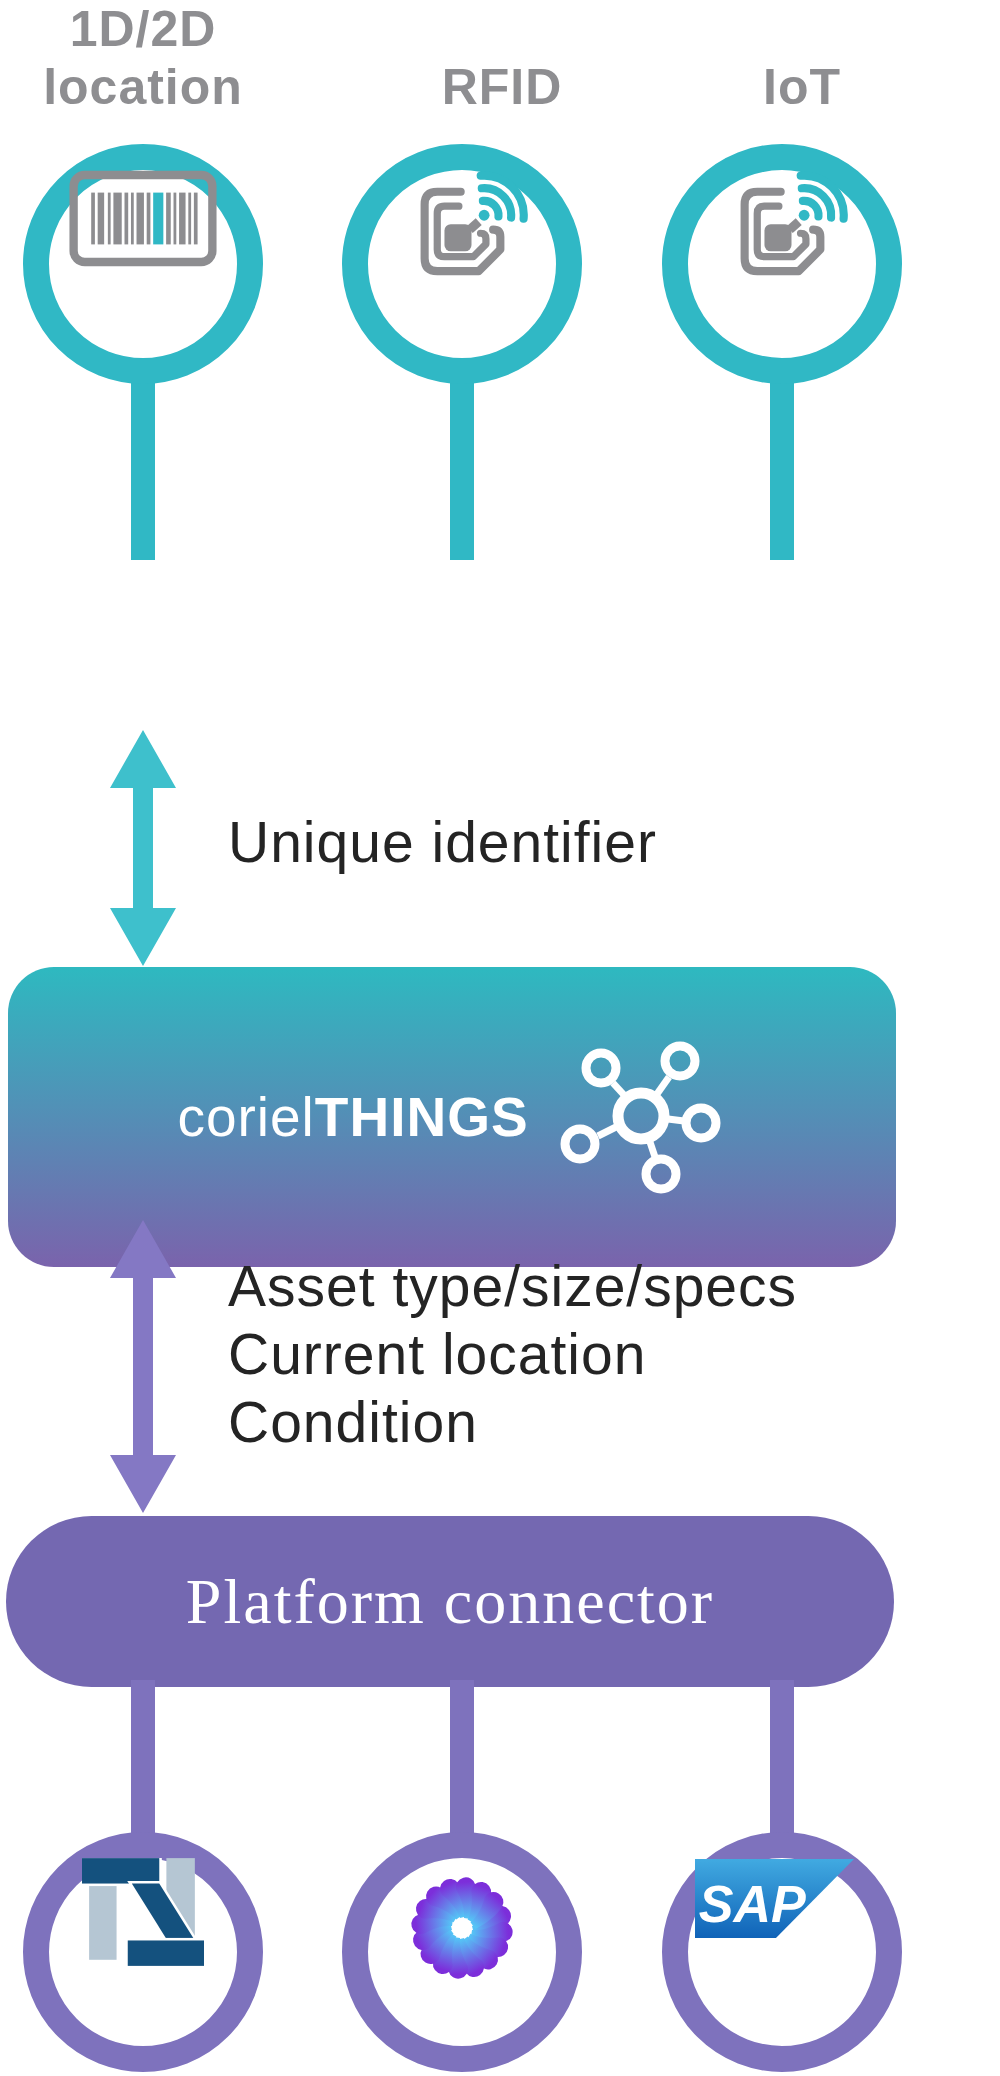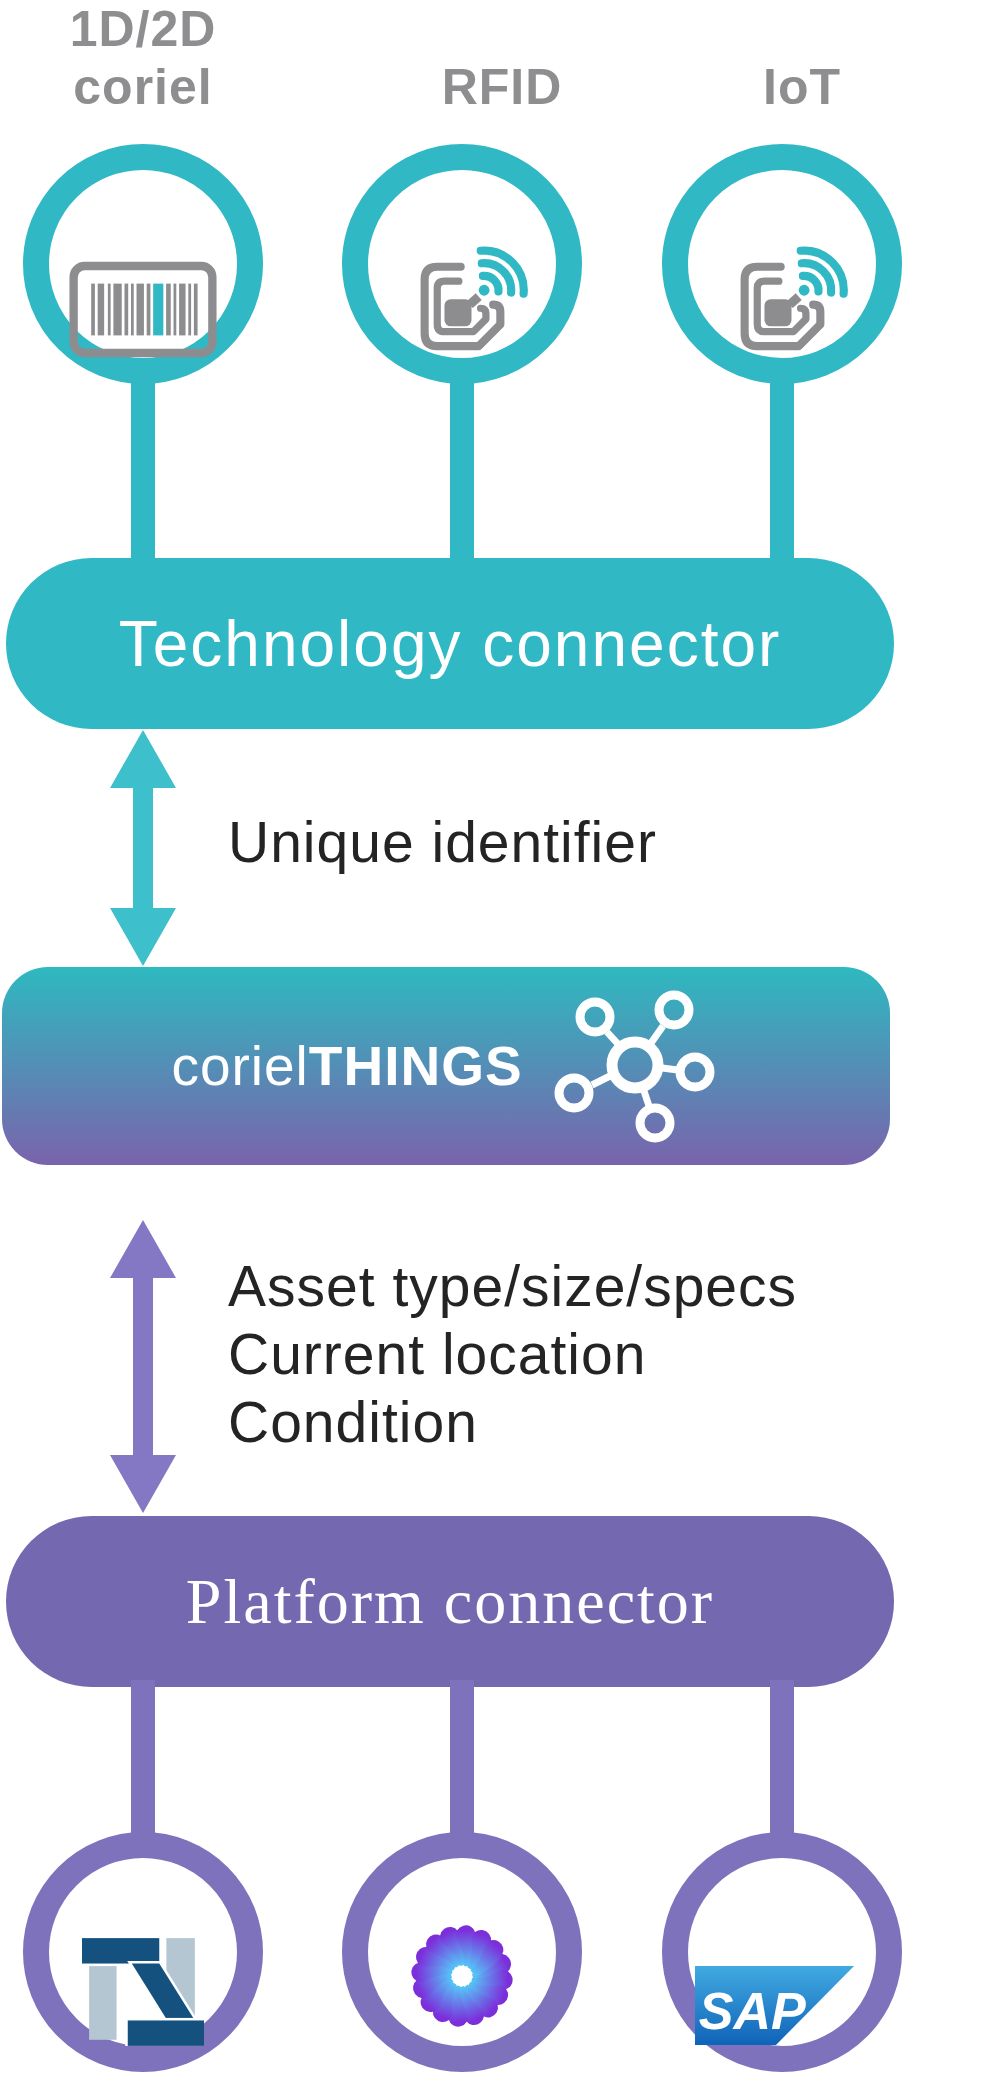--- a/index.html
+++ b/index.html
@@ -4,49 +4,49 @@
 <style>
   html,body{margin:0;padding:0;background:#fff;}
   #canvas{position:relative;width:1000px;height:2076px;background:#fff;overflow:hidden;
           font-family:"Liberation Sans","DejaVu Sans",sans-serif;}
   .abs{position:absolute;}
   
   .src-label{color:var(--gray-text);font-weight:bold;font-size:50px;line-height:58px;
              text-align:center;transform:translateX(-50%);letter-spacing:1px;white-space:pre-line;}
   
   .node-circle{box-sizing:border-box;width:240px;height:240px;border-radius:50%;
-               background:#fff;display:flex;align-items:flex-end;justify-content:center;
+               background:#fff;display:flex;align-items:flex-start;justify-content:center;
                transform:translateX(-50%);}
   .node-circle.teal{border:26px solid var(--teal);}
   .node-circle.purple{border:26px solid var(--purple-ring);}
   .stem{width:24px;transform:translateX(-50%);}
   .stem.teal{background:var(--teal);}
   .stem.purple{background:var(--purple-ring);}
   
   .pill{left:6px;width:888px;height:171px;border-radius:86px;display:flex;
         align-items:center;justify-content:center;color:#fff;font-size:64px;
         letter-spacing:2px;font-weight:400;}
   .pill.teal{background:var(--teal);}
   .pill.purple{background:var(--purple-box);}
   
-  .core-box{left:2px;width:888px;height:198px;border-radius:46px;
+  .core-box{left:8px;width:888px;height:300px;border-radius:46px;
             background:linear-gradient(to bottom,var(--grad-top),var(--grad-bottom));
             display:flex;align-items:center;justify-content:center;}
   .brand{color:#fff;font-size:55px;letter-spacing:1px;margin-right:30px;}
   .brand b{font-weight:bold;}
   .flow-text{color:var(--dark-text);font-size:57px;letter-spacing:1px;line-height:68px;}
   .arrow-svg{transform:translateX(-50%);}
 </style>
 </head>
 <body>
 
 <div id="canvas">
 
   <div class="abs src-label" style="left:143px;top:0px;">1D/2D
-coriel</div>
+location</div>
   <div class="abs src-label" style="left:462px;top:58px;margin-left:40px;">RFID</div>
   <div class="abs src-label" style="left:782px;top:58px;margin-left:20px;">IoT</div>
 
   <div class="abs stem teal" style="left:143px;top:378px;height:182px;"></div>
   <div class="abs stem teal" style="left:462px;top:378px;height:182px;"></div>
   <div class="abs stem teal" style="left:782px;top:378px;height:182px;"></div>
 
   <div class="abs node-circle teal" style="left:143px;top:144px;">
     <svg width="148" height="97" viewBox="0 0 160 104">
       <rect x="5" y="5" width="150" height="94" rx="12" fill="none" style="stroke:var(--gray-icon)" stroke-width="9"></rect>
@@ -96,23 +96,20 @@
       <line x1="74" y1="66" x2="84" y2="57" style="stroke:var(--gray-icon)" stroke-width="10"></line>
       <circle cx="90" cy="50" r="6" style="fill:var(--teal)"></circle>
       <g fill="none" style="stroke:var(--teal)" stroke-width="9" stroke-linecap="round">
         <path d="M 88.6,34.1 A 16,16 0 0 1 105.9,51.4"></path>
         <path d="M 87.4,20.1 A 30,30 0 0 1 119.9,52.6"></path>
         <path d="M 86.2,6.2 A 44,44 0 0 1 133.8,53.8"></path>
       </g>
     </svg>
   </div>
 
-  <div class="abs pill teal" style="top:558px;">
-    <span>Technology connector</span>
-  </div>
 
   <svg class="abs arrow-svg" style="left:143px;top:730px;" width="70" height="236" viewBox="0 0 70 236">
     <polygon points="35,0 68,58 45,58 45,178 68,178 35,236 2,178 25,178 25,58 2,58" style="fill:var(--teal-arrow)"></polygon>
   </svg>
   <div class="abs flow-text" style="left:228px;top:808px;">Unique identifier</div>
 
   <div class="abs core-box" style="top:967px;">
     <div class="brand"><span>coriel</span><b>THINGS</b></div>
     <svg width="168" height="162" viewBox="-82 -80 168 162">
       <g fill="none" stroke="#fff">

